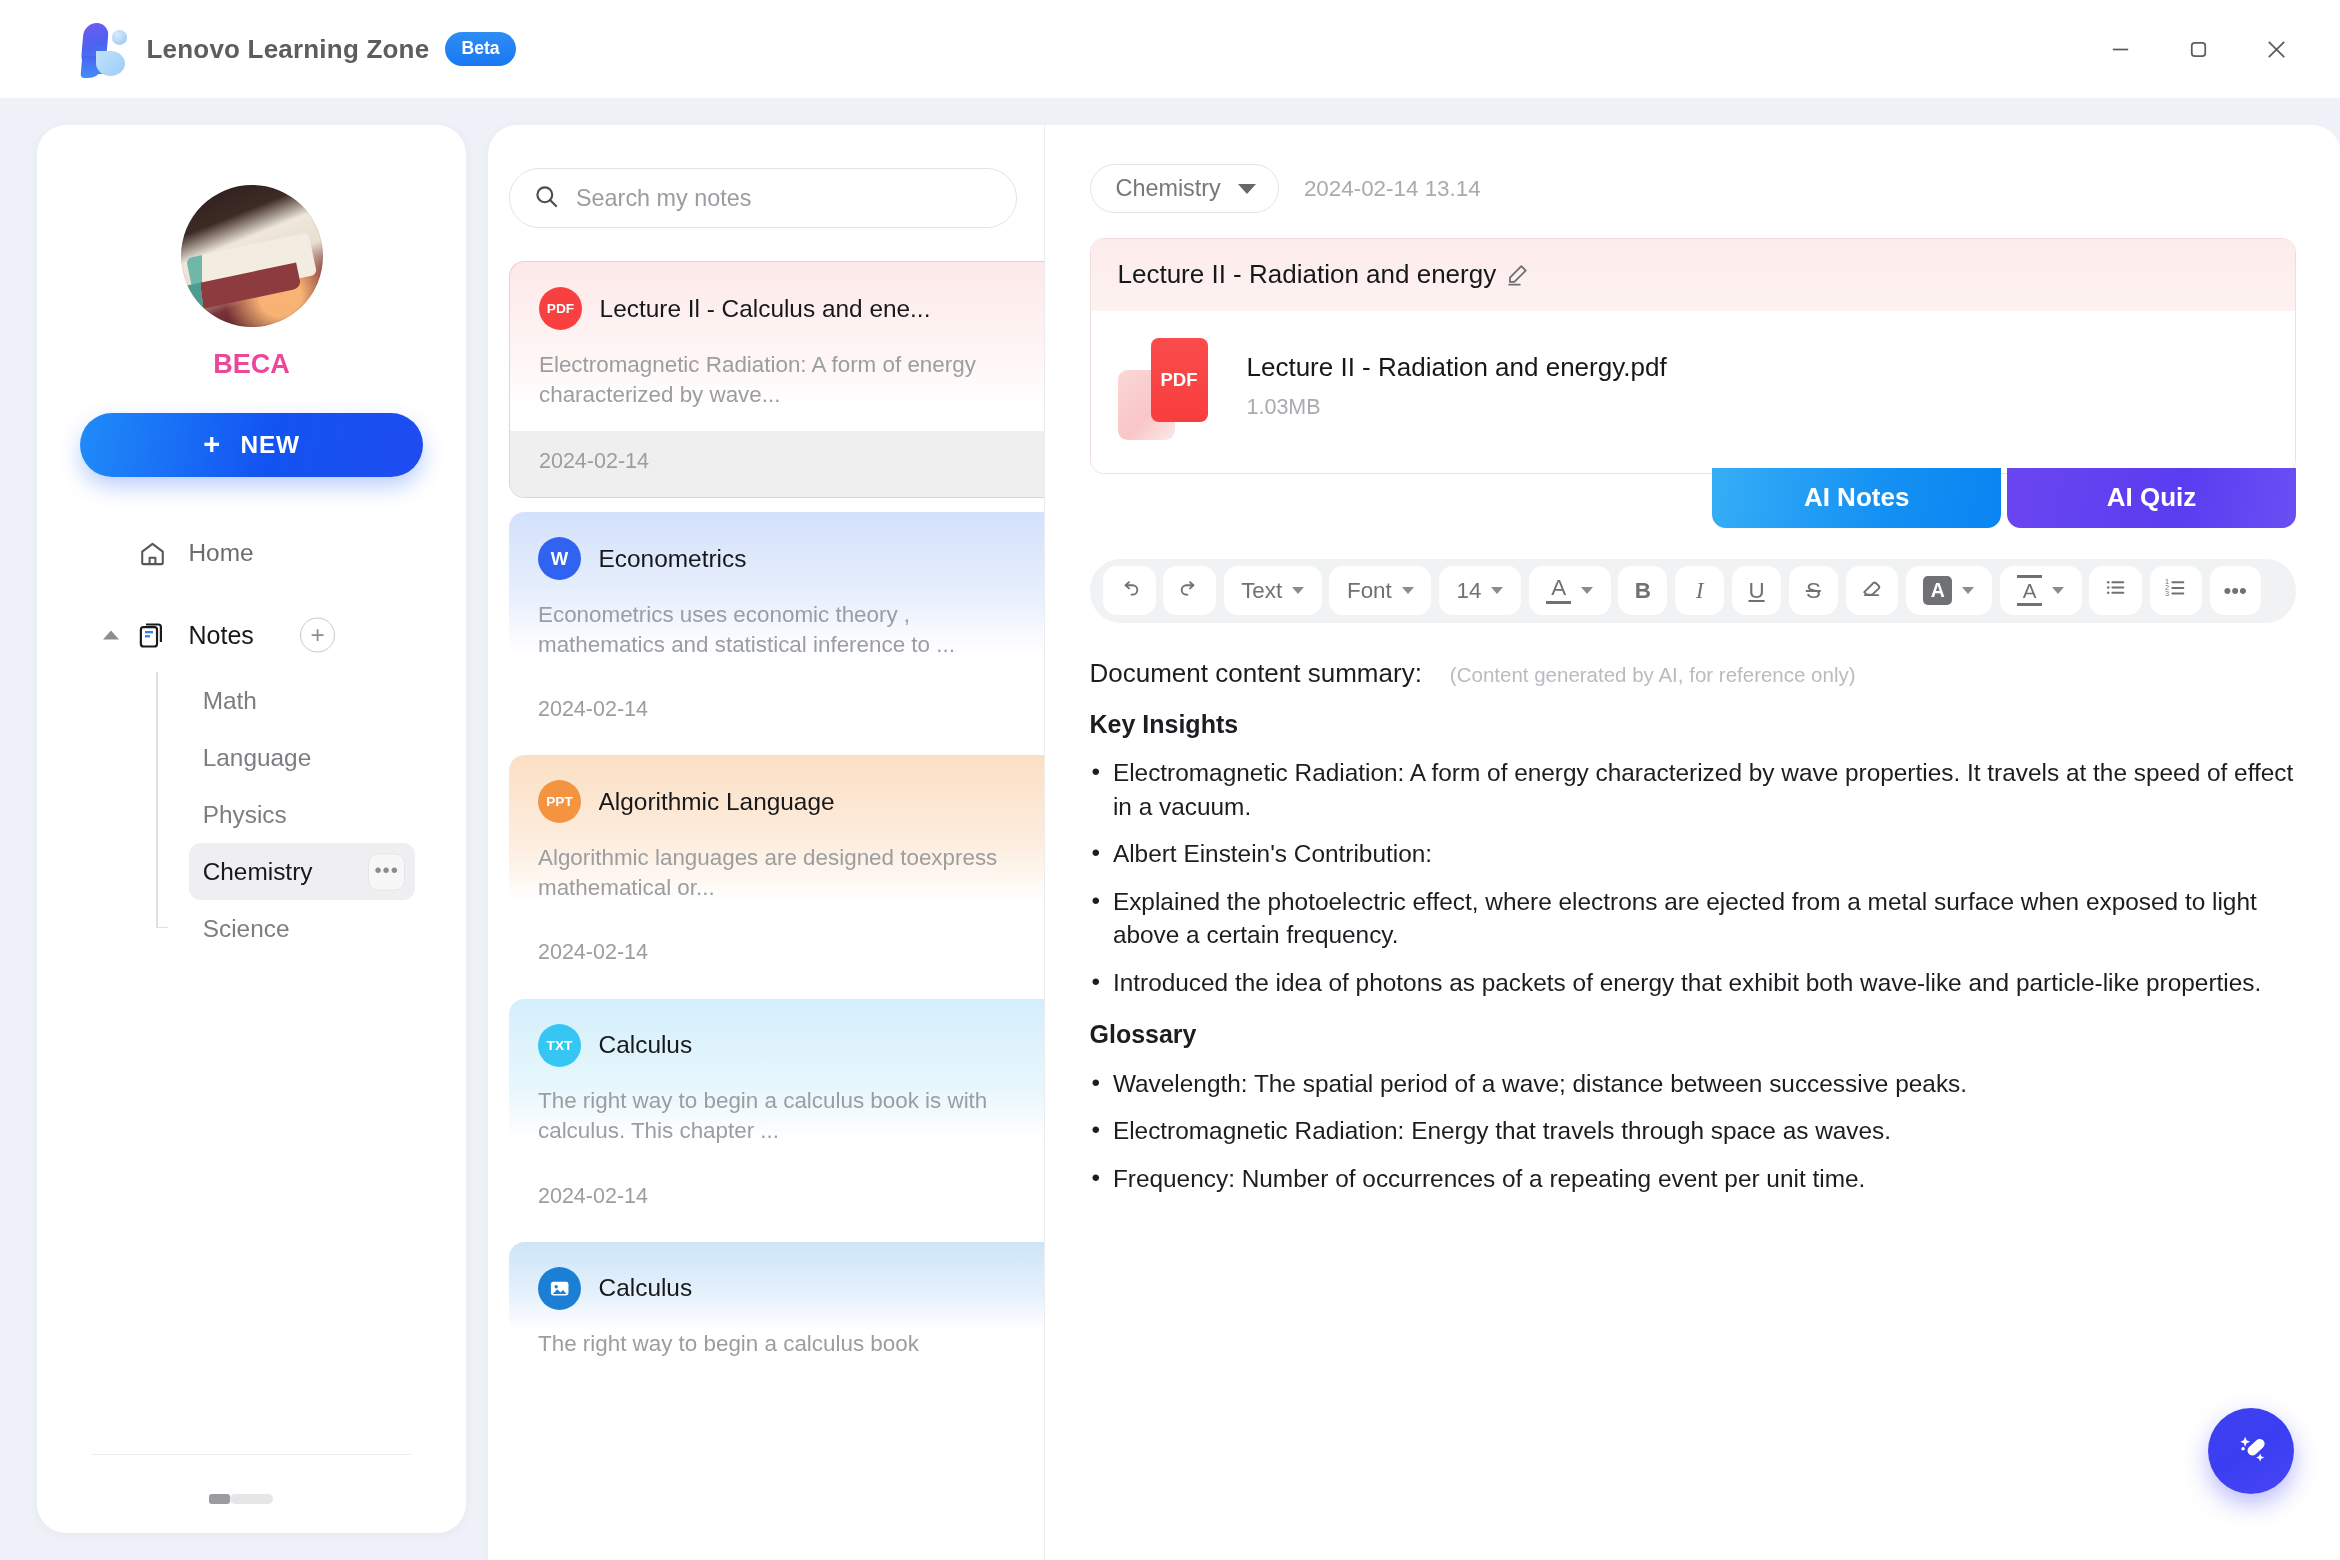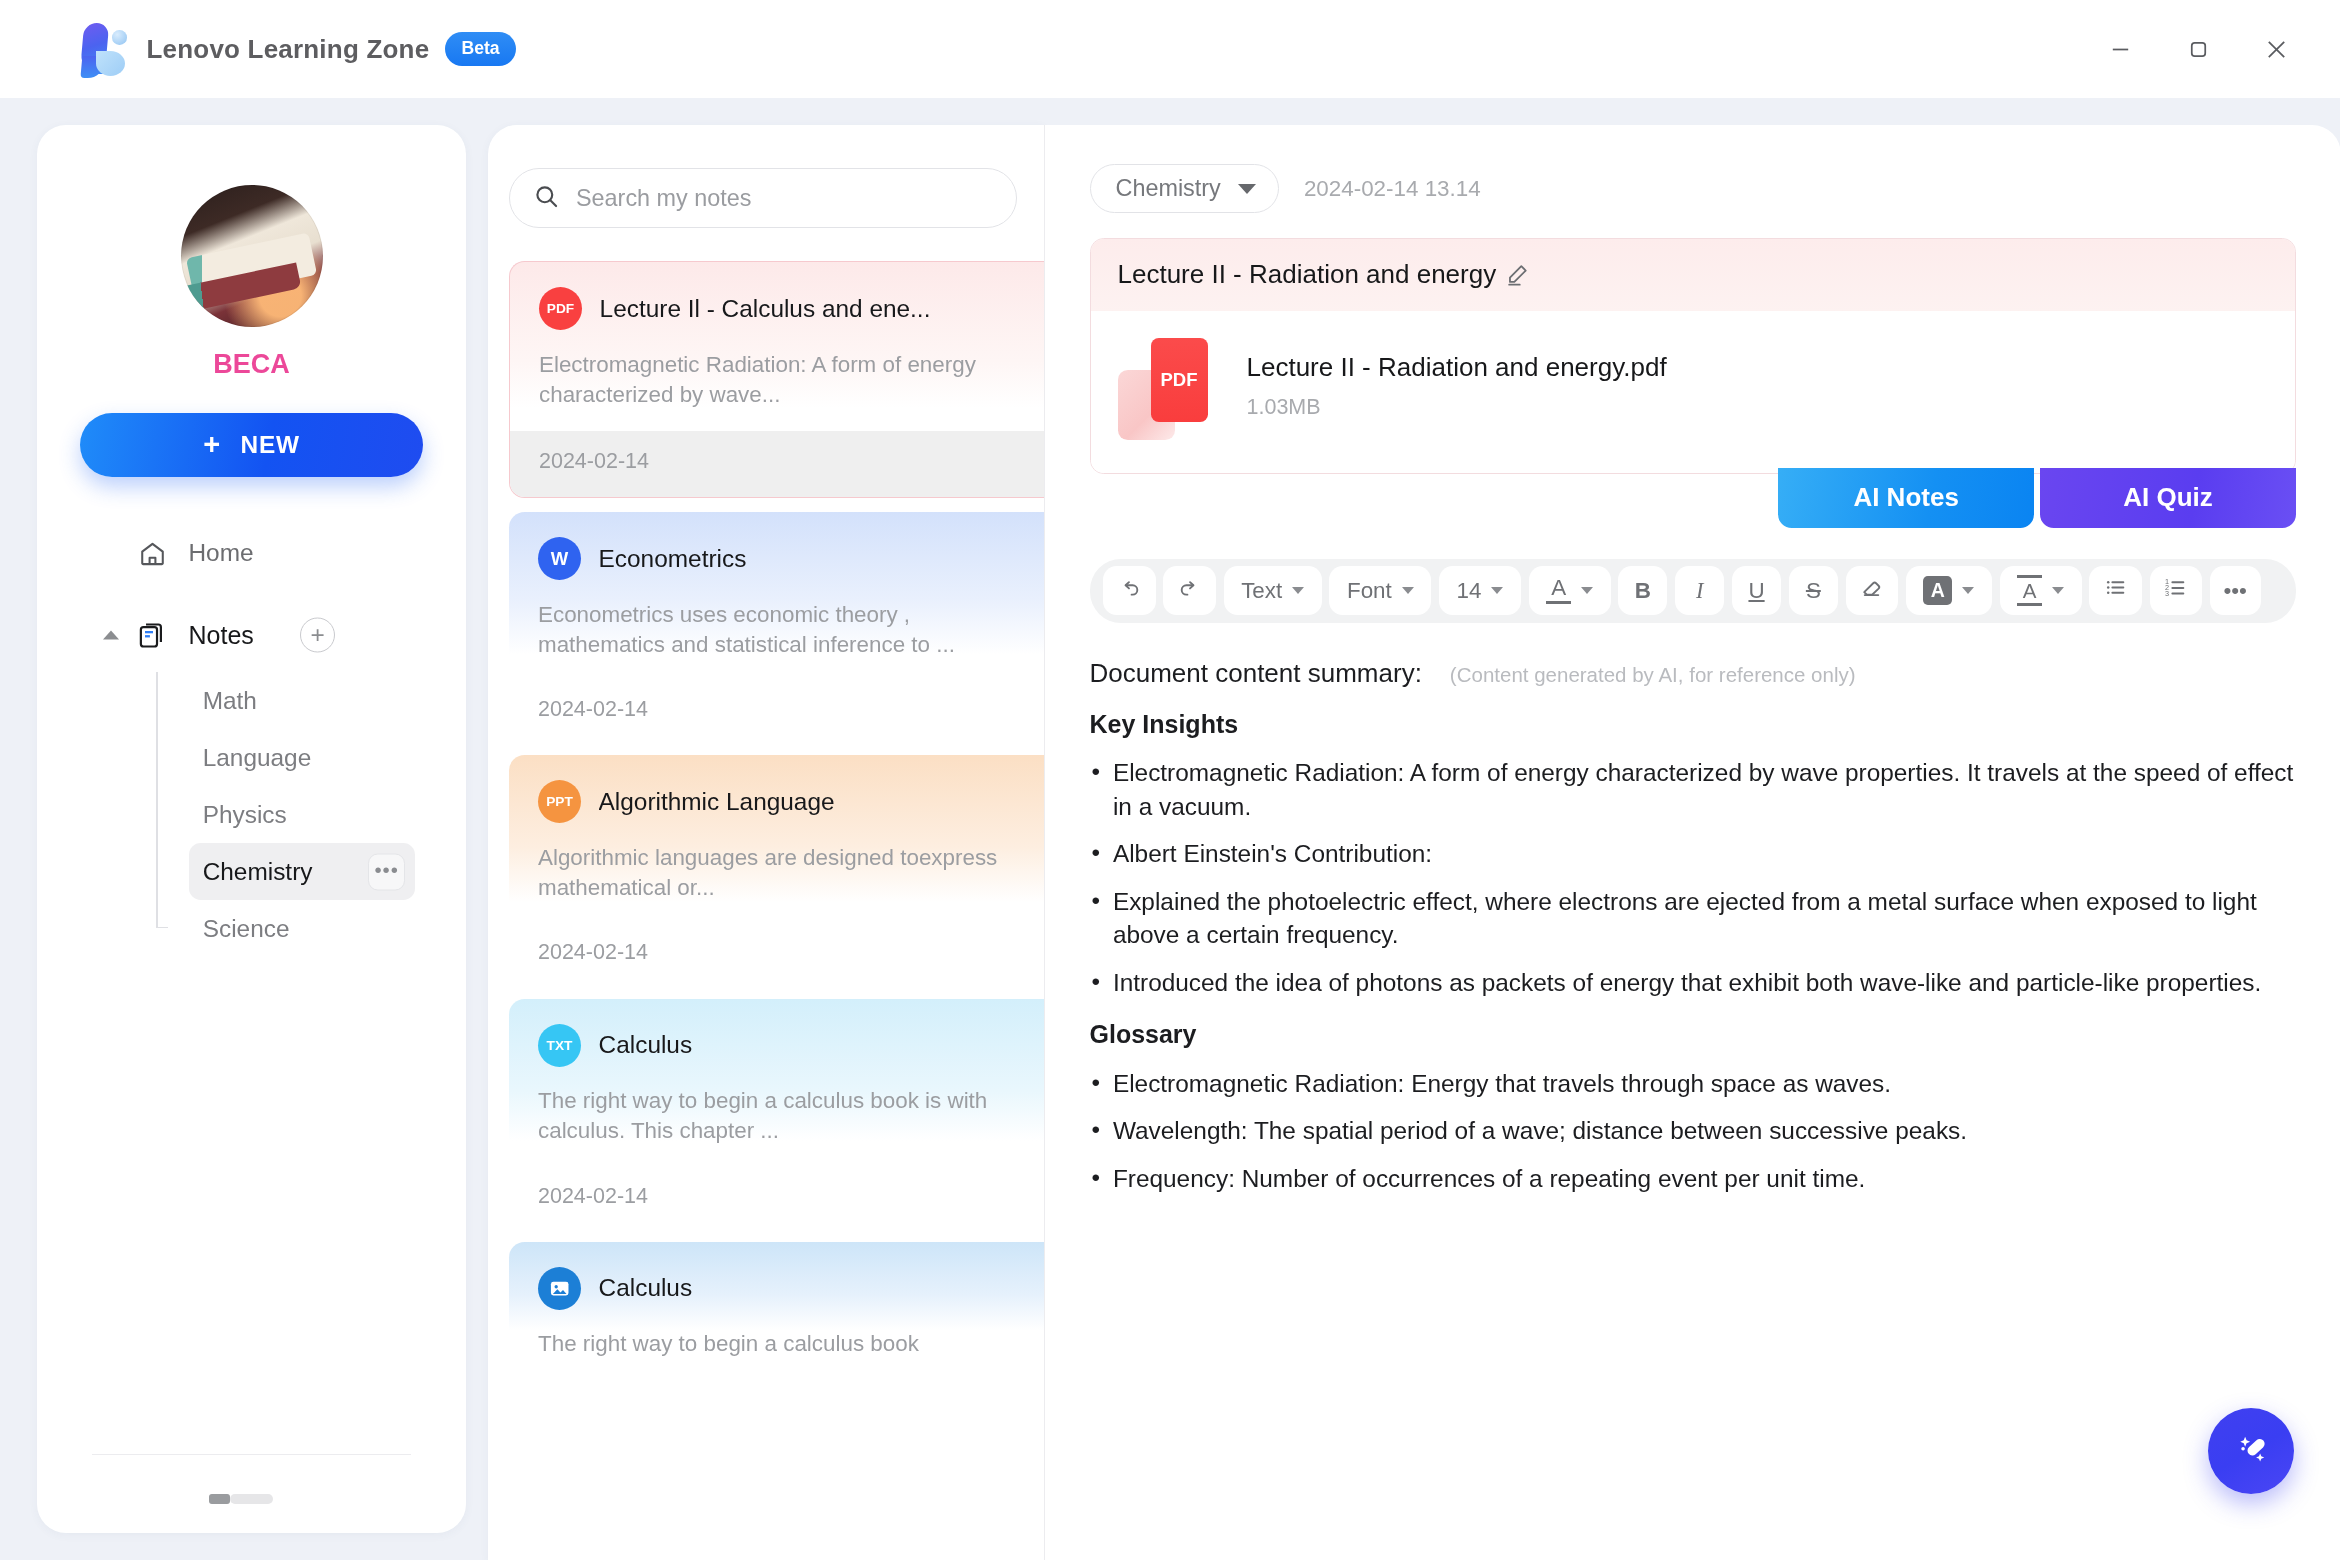--- a/index.html
+++ b/index.html
@@ -242,21 +242,21 @@
   .pdf-front {
     position: absolute; left: 33px; top: 5.9px; width: 57px; height: 84px; border-radius: 7.8px;
     background: linear-gradient(180deg,#fb4b4b,#f93d3d);
     color: #fff; font-size: 18.5px; font-weight: bold; display: flex; align-items: center; justify-content: center;
   }
   .doc-file-name { font-size: 26px; color: #17181a; }
   .doc-file-size { font-size: 21.5px; color: #a8aaae; margin-top: 11.7px; }
 
   .ai-buttons { display: flex; justify-content: flex-end; margin-top: -5.9px; }
   .ai-btn {
-    width: 256px; height: 60px; border: none; cursor: pointer;
+    width: 289px; height: 60px; border: none; cursor: pointer;
     color: #fff; font-size: 26px; font-weight: bold;
     display: flex; align-items: center; justify-content: center;
   }
   .ai-notes { background: linear-gradient(100deg,#36aef6 0%, #1490f3 60%, #0a84f2 100%); border-radius: 0 0 13.7px 13.7px; }
   .ai-quiz  { background: linear-gradient(100deg,#6a46f0 0%, #5a3df0 60%, #6a4ff4 100%); border-radius: 0 0 13.7px 13.7px; margin-left: 5.9px; }
 
   .toolbar {
     margin-top: 31px; background: #f1f2f3; border-radius: 31px;
     height: 64px; display: flex; align-items: center; gap: 7.8px; padding: 0 13.7px;
   }
@@ -587,22 +587,22 @@
     <div class="section-h">Key Insights</div>
     <ul class="bullets">
       <li>Electromagnetic Radiation: A form of energy characterized by wave properties. It travels at the speed of effect in a vacuum.</li>
       <li>Albert Einstein's Contribution:</li>
       <li>Explained the photoelectric effect, where electrons are ejected from a metal surface when exposed to light above a certain frequency.</li>
       <li>Introduced the idea of photons as packets of energy that exhibit both wave-like and particle-like properties.</li>
     </ul>
 
     <div class="section-h">Glossary</div>
     <ul class="bullets">
+      <li>Wavelength: The spatial period of a wave; distance between successive peaks.</li>
       <li>Electromagnetic Radiation: Energy that travels through space as waves.</li>
-      <li>Wavelength: The spatial period of a wave; distance between successive peaks.</li>
       <li>Frequency: Number of occurrences of a repeating event per unit time.</li>
     </ul>
 
     <div class="fab">
       <span>
         <svg width="45" height="45" viewBox="0 0 24 24" fill="#fff">
           <rect x="9.2" y="8.2" width="10.5" height="5.2" rx="2.6" transform="rotate(-42 14.4 10.8)"></rect>
           <path d="M8.6 5.2l.75 1.9 1.9.75-1.9.75-.75 1.9-.75-1.9L6 7.85l1.85-.75z"></path>
           <path d="M16.6 14.1l.62 1.55 1.55.62-1.55.62-.62 1.55-.62-1.55-1.55-.62 1.55-.62z"></path>
           <circle cx="7.5" cy="11.6" r="0.95"></circle>

